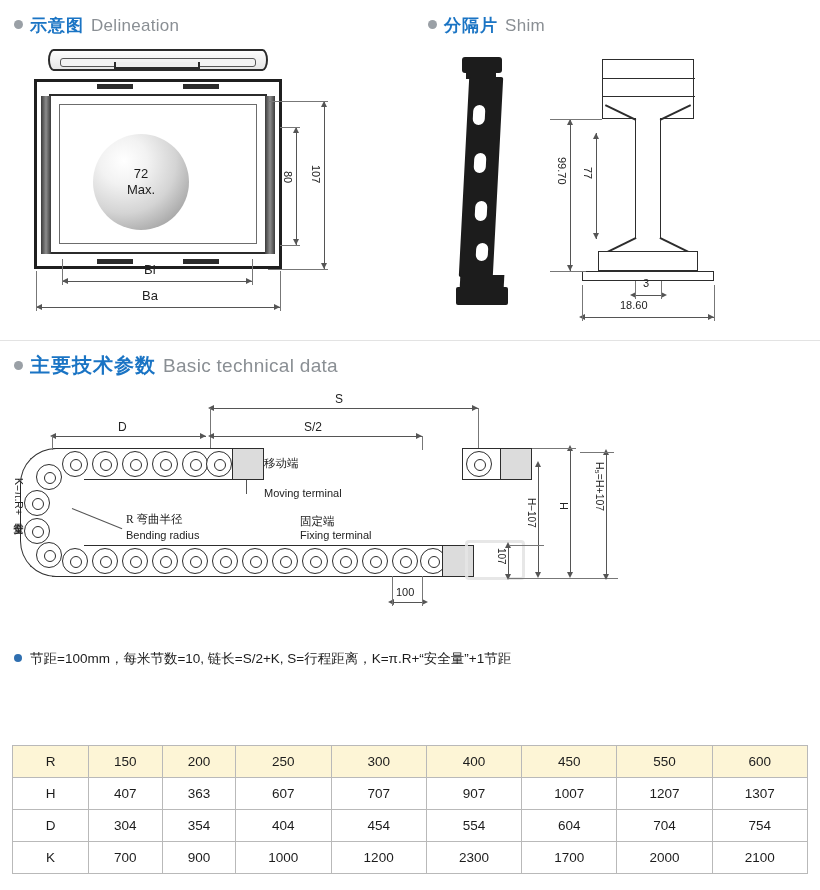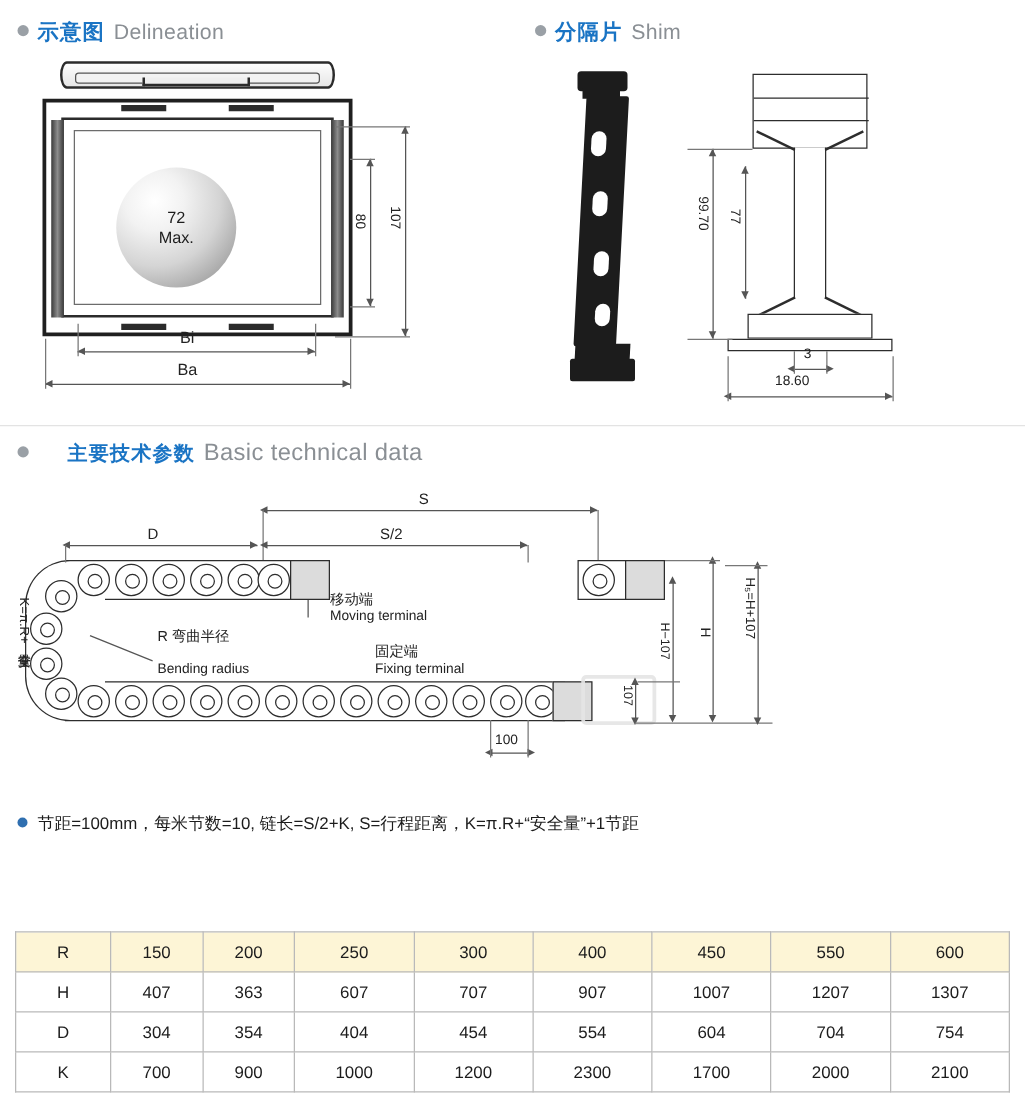--- a/index.html
+++ b/index.html
@@ -34,21 +34,21 @@
     color: #1a74c4;
     font-weight: bold;
     letter-spacing: 1px;
   }
   .en {
     color: #8a8f94;
     letter-spacing: .3px;
   }
   .h1 .cn { font-size: 17px; }
   .h1 .en { font-size: 17px; }
-  .h2 .cn { font-size: 16px; margin-left: 24px; }
+  .h2 .cn { font-size: 20px; }
   .h2 .en { font-size: 19px; }
 
   
   .abs { position: absolute; }
   .lbl {
     position: absolute;
     font-size: 11px;
     color: #222;
     white-space: nowrap;
   }
@@ -352,25 +352,25 @@
 
   <div class="dimline hline" style="left:42px; top:46px; width:154px;"></div>
   <div class="ah ah-l" style="left:40px; top:43px;"></div>
   <div class="ah ah-r" style="left:190px; top:43px;"></div>
   <div class="dimline vline thin" style="left:42px; top:46px; height:14px;"></div>
   <div class="lbl" style="left:108px; top:30px; font-size:12px;">D</div>
 
   <div class="lbl vert lbl-cn" style="left:2px; top:88px; font-size:10.5px;">K=π.R+安全量</div>
 
   <div class="abs" style="left:62px; top:118px; width:54px; height:1px; background:#555; transform: rotate(22deg); transform-origin:left center;"></div>
-  <div class="lbl lbl-cn" style="left:116px; top:112px;">R 弯曲半径</div>
+  <div class="lbl lbl-cn" style="left:116px; top:122px;font-family:Liberation Serif, serif;">R 弯曲半径</div>
   <div class="lbl" style="left:116px; top:139px;">Bending radius</div>
 
   <div class="abs" style="left:236px; top:90px; width:1px; height:14px; background:#555;"></div>
-  <div class="lbl lbl-cn" style="left:254px; top:82px;">移动端</div>
+  <div class="lbl lbl-cn" style="left:254px; top:66px;">移动端</div>
   <div class="lbl" style="left:254px; top:97px;">Moving terminal</div>
 
   <div class="lbl lbl-cn" style="left:290px; top:124px;">固定端</div>
   <div class="lbl" style="left:290px; top:139px;">Fixing terminal</div>
 
   <div class="dimline hline" style="left:382px; top:212px; width:30px;"></div>
   <div class="ah ah-l" style="left:378px; top:209px;"></div>
   <div class="ah ah-r" style="left:412px; top:209px;"></div>
   <div class="dimline vline thin" style="left:382px; top:186px; height:30px;"></div>
   <div class="dimline vline thin" style="left:412px; top:186px; height:30px;"></div>

